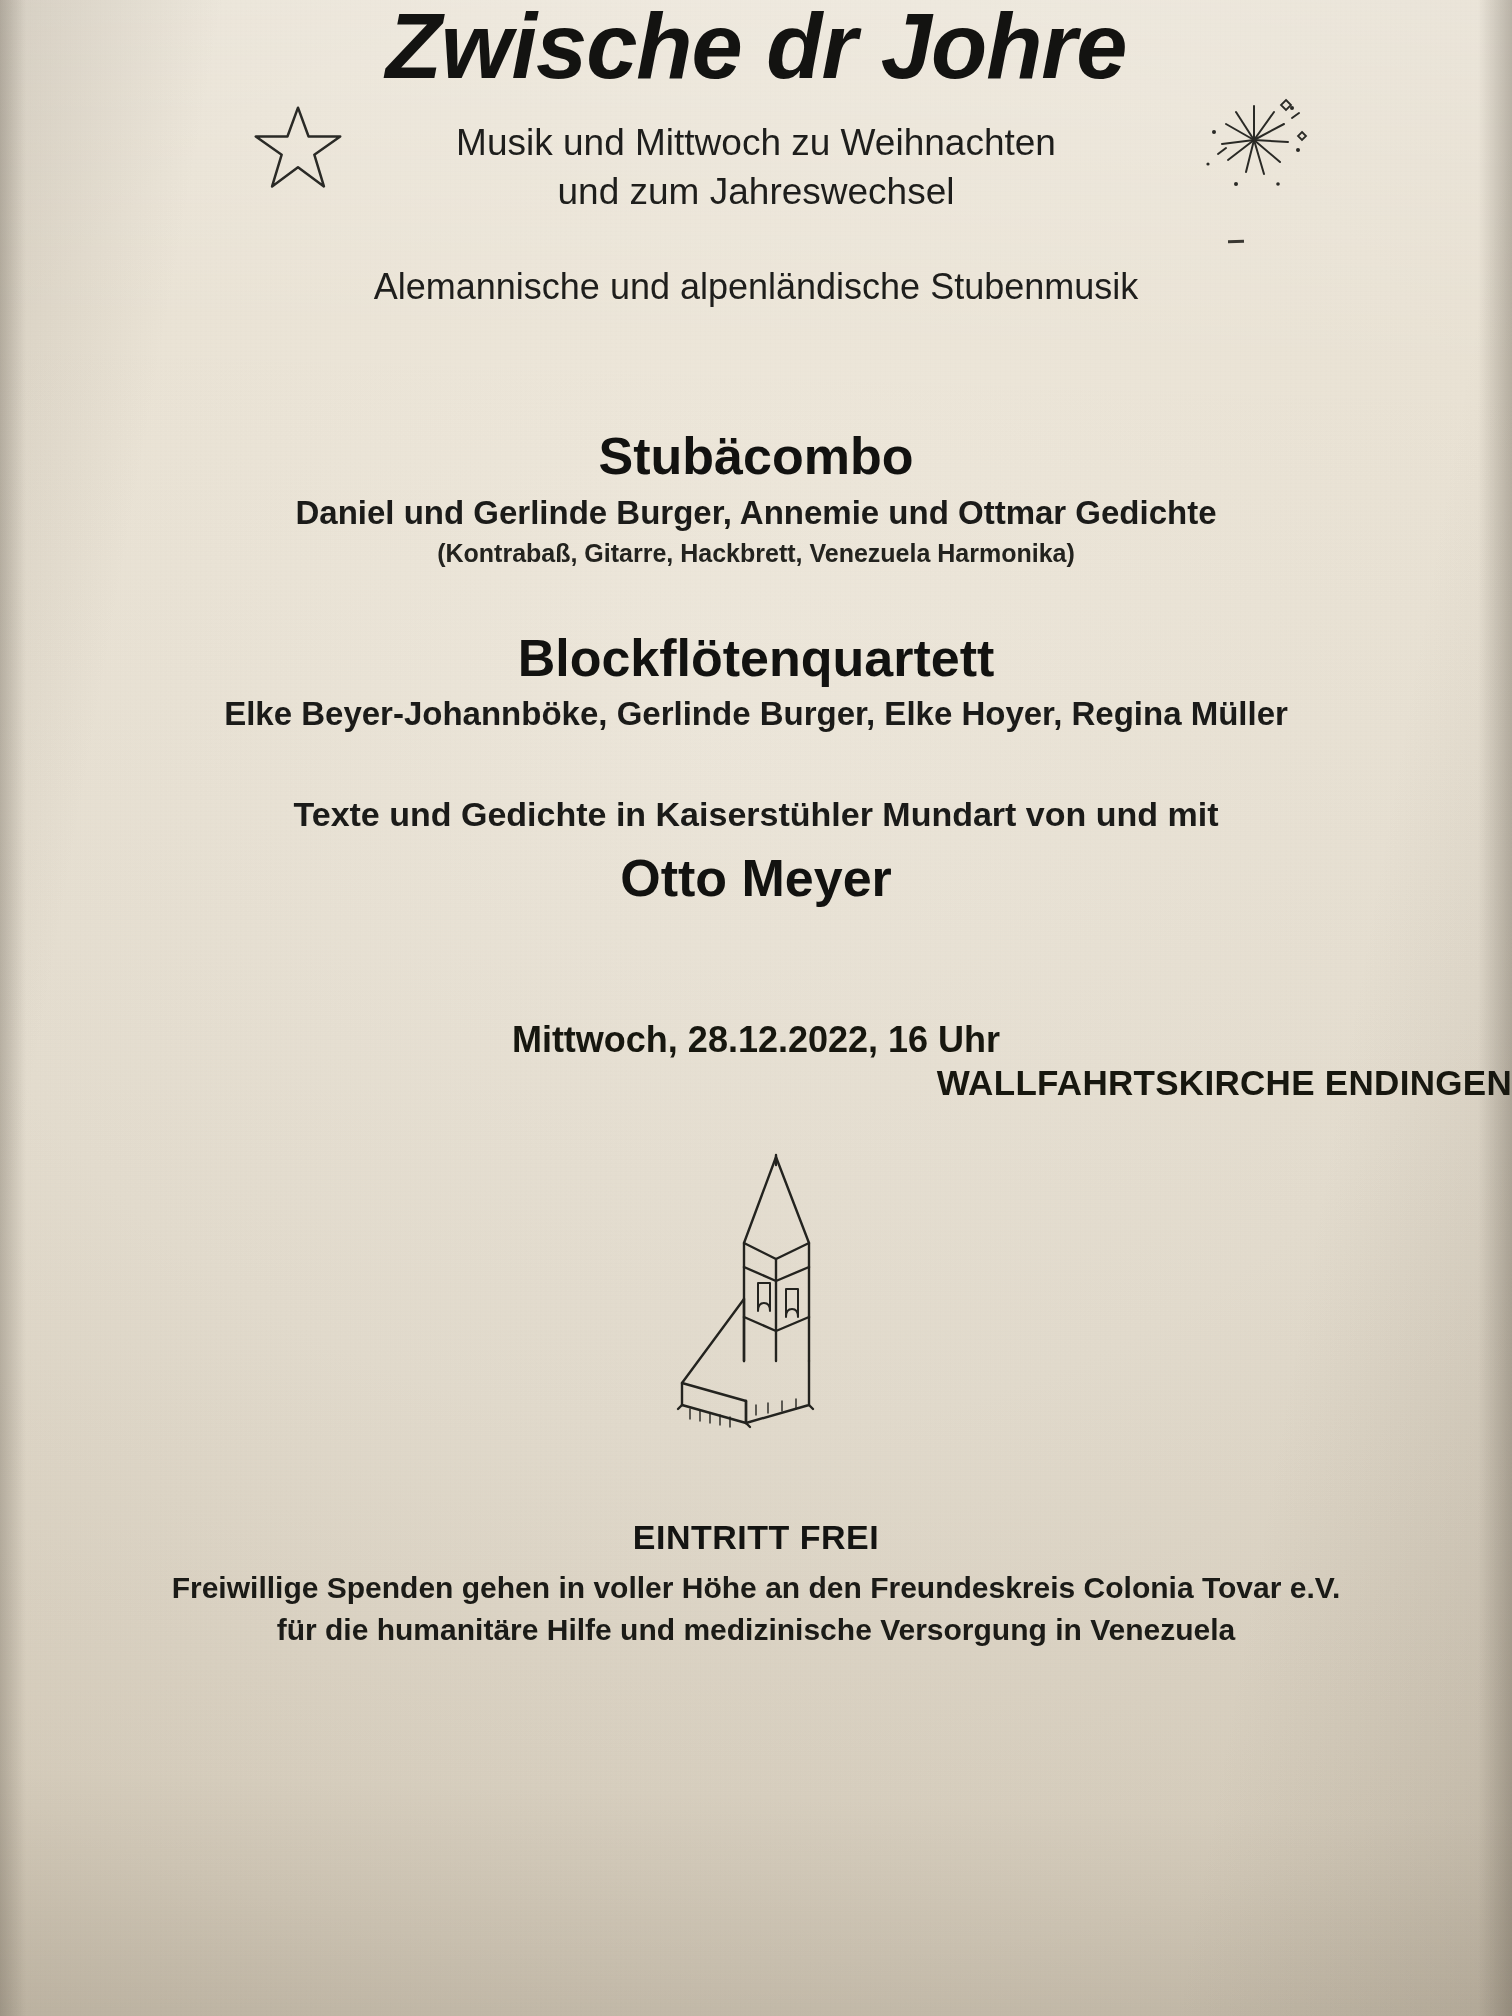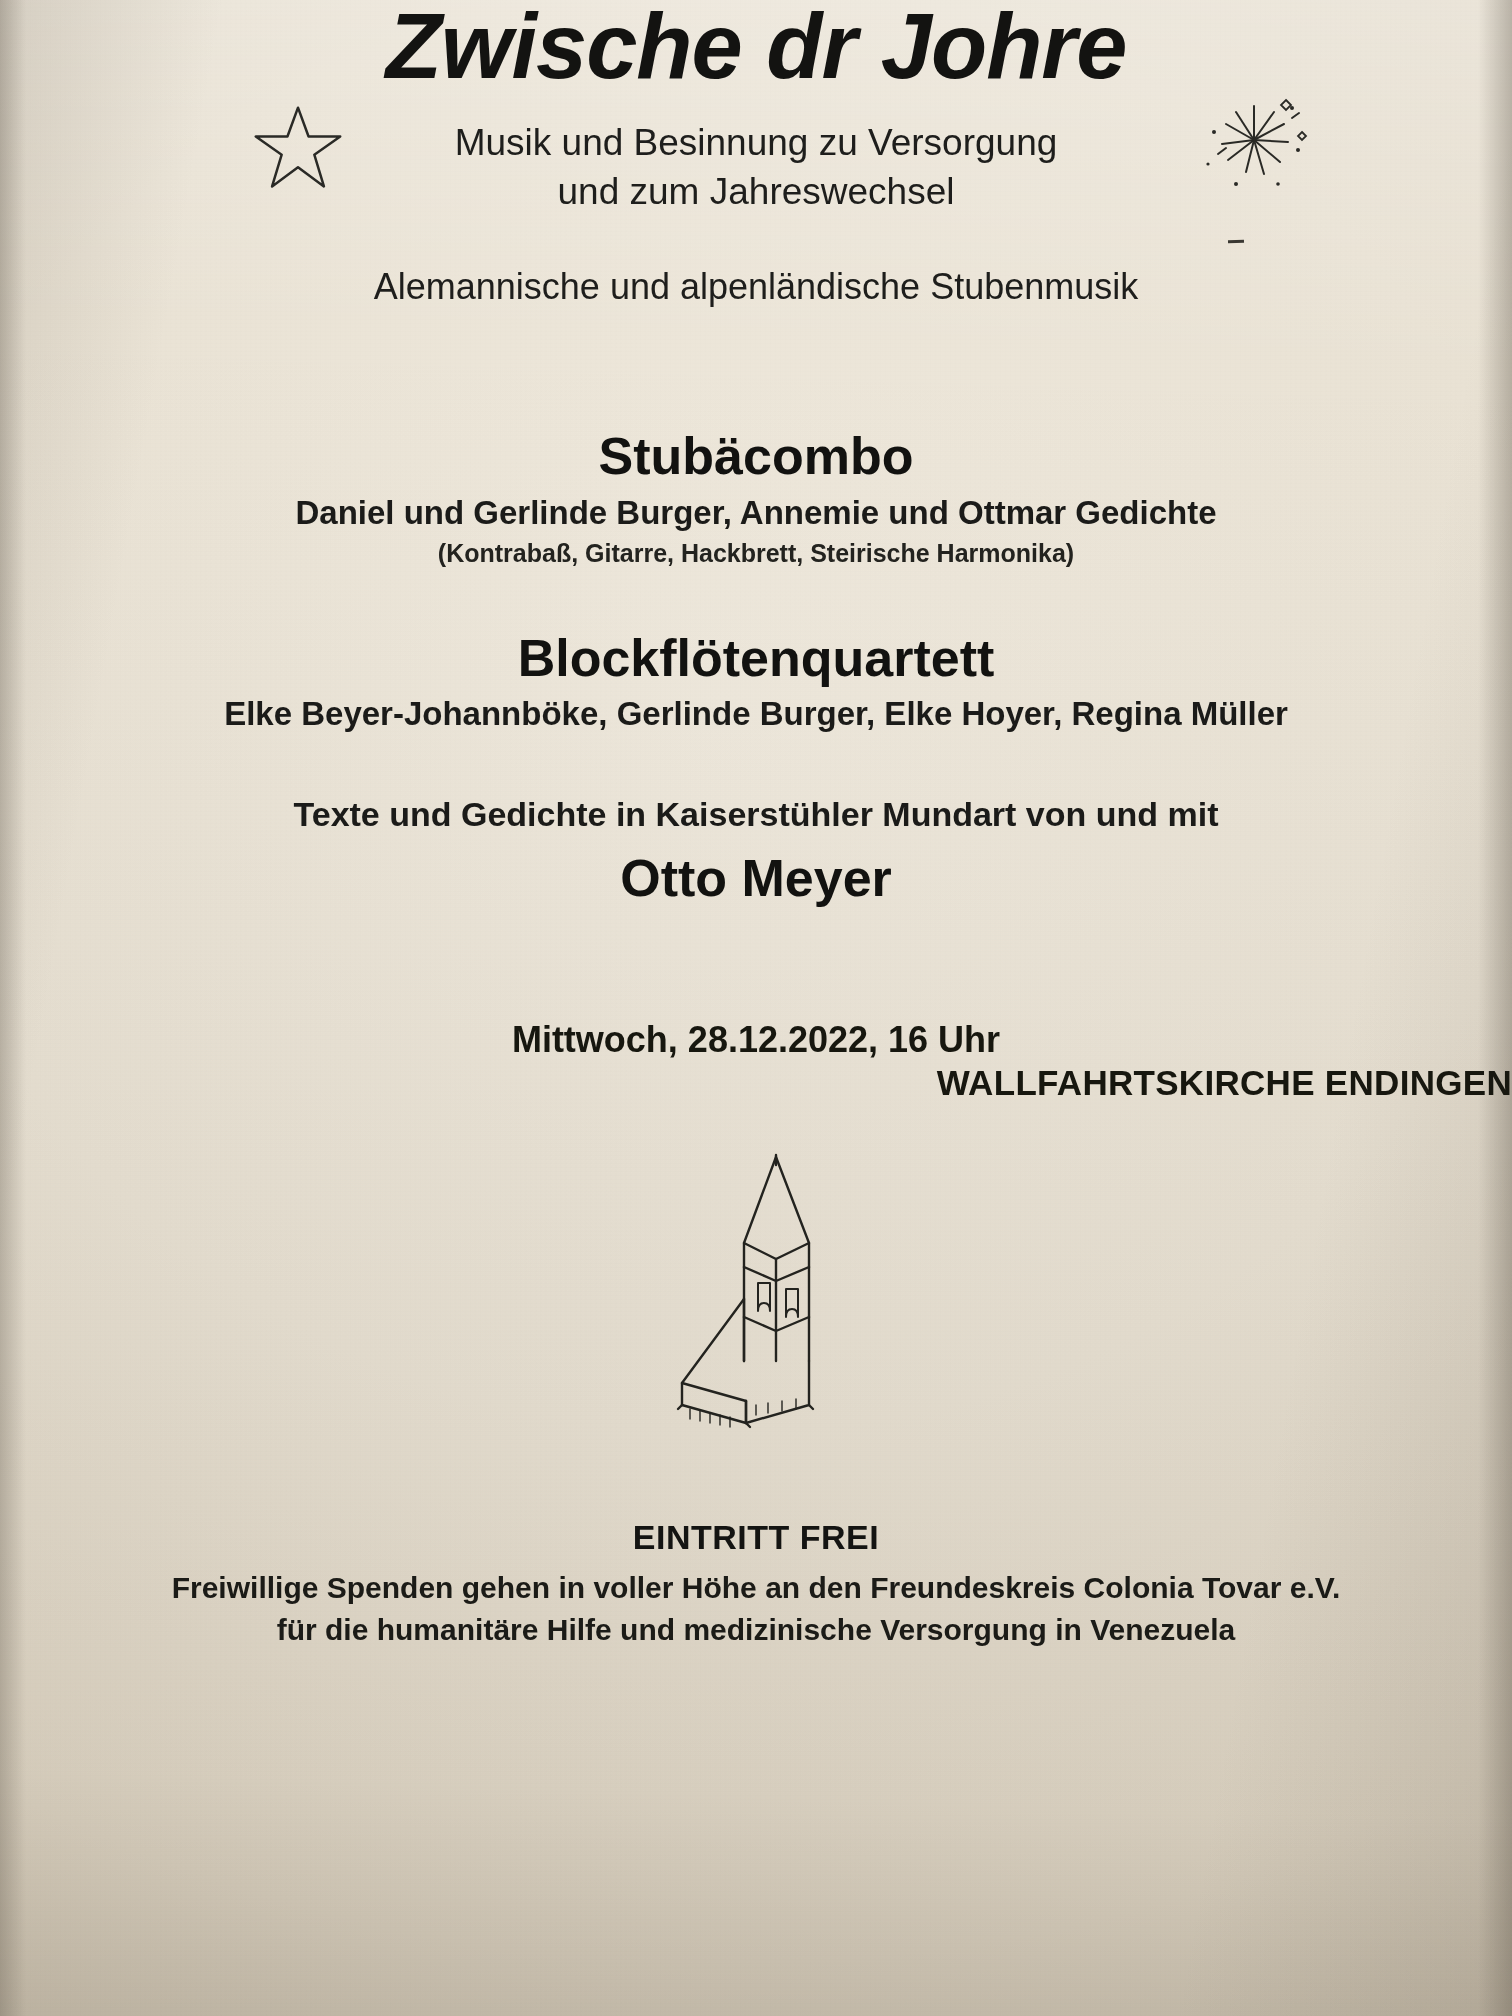--- a/index.html
+++ b/index.html
@@ -240,33 +240,33 @@
           <circle cx="86" cy="96" r="1.8"></circle>
           <circle cx="16" cy="76" r="1.6"></circle>
         </g>
         <g stroke="#2a2a26" stroke-width="1.8" fill="none">
           <path d="M94 12 l5 5 -5 5 -5 -5 z"></path>
           <path d="M110 44 l4 4 -4 4 -4 -4 z"></path>
         </g>
       </svg>
 
       <div class="subtitle">
-        <div>Musik und Besinnung zu Versorgung</div>
+        <div>Musik und Mittwoch zu Weihnachten</div>
         <div>und zum Jahreswechsel</div>
       </div>
 
       <div class="dash-deco"></div>
     </div>
 
     <div class="genre">Alemannische und alpenländische Stubenmusik</div>
 
     <div class="group block-1">
       <div class="group-name">Stubäcombo</div>
       <div class="group-members">Daniel und Gerlinde Burger, Annemie und Ottmar Gedichte</div>
-      <div class="group-instruments">(Kontrabaß, Gitarre, Hackbrett, Steirische Harmonika)</div>
+      <div class="group-instruments">(Kontrabaß, Gitarre, Hackbrett, Venezuela Harmonika)</div>
     </div>
 
     <div class="group block-2">
       <div class="group-name">Blockflötenquartett</div>
       <div class="group-members">Elke Beyer-Johannböke, Gerlinde Burger, Elke Hoyer, Regina Müller</div>
     </div>
 
     <div class="texts-line">Texte und Gedichte in Kaiserstühler Mundart von und mit</div>
     <div class="speaker">Otto Meyer</div>
 

